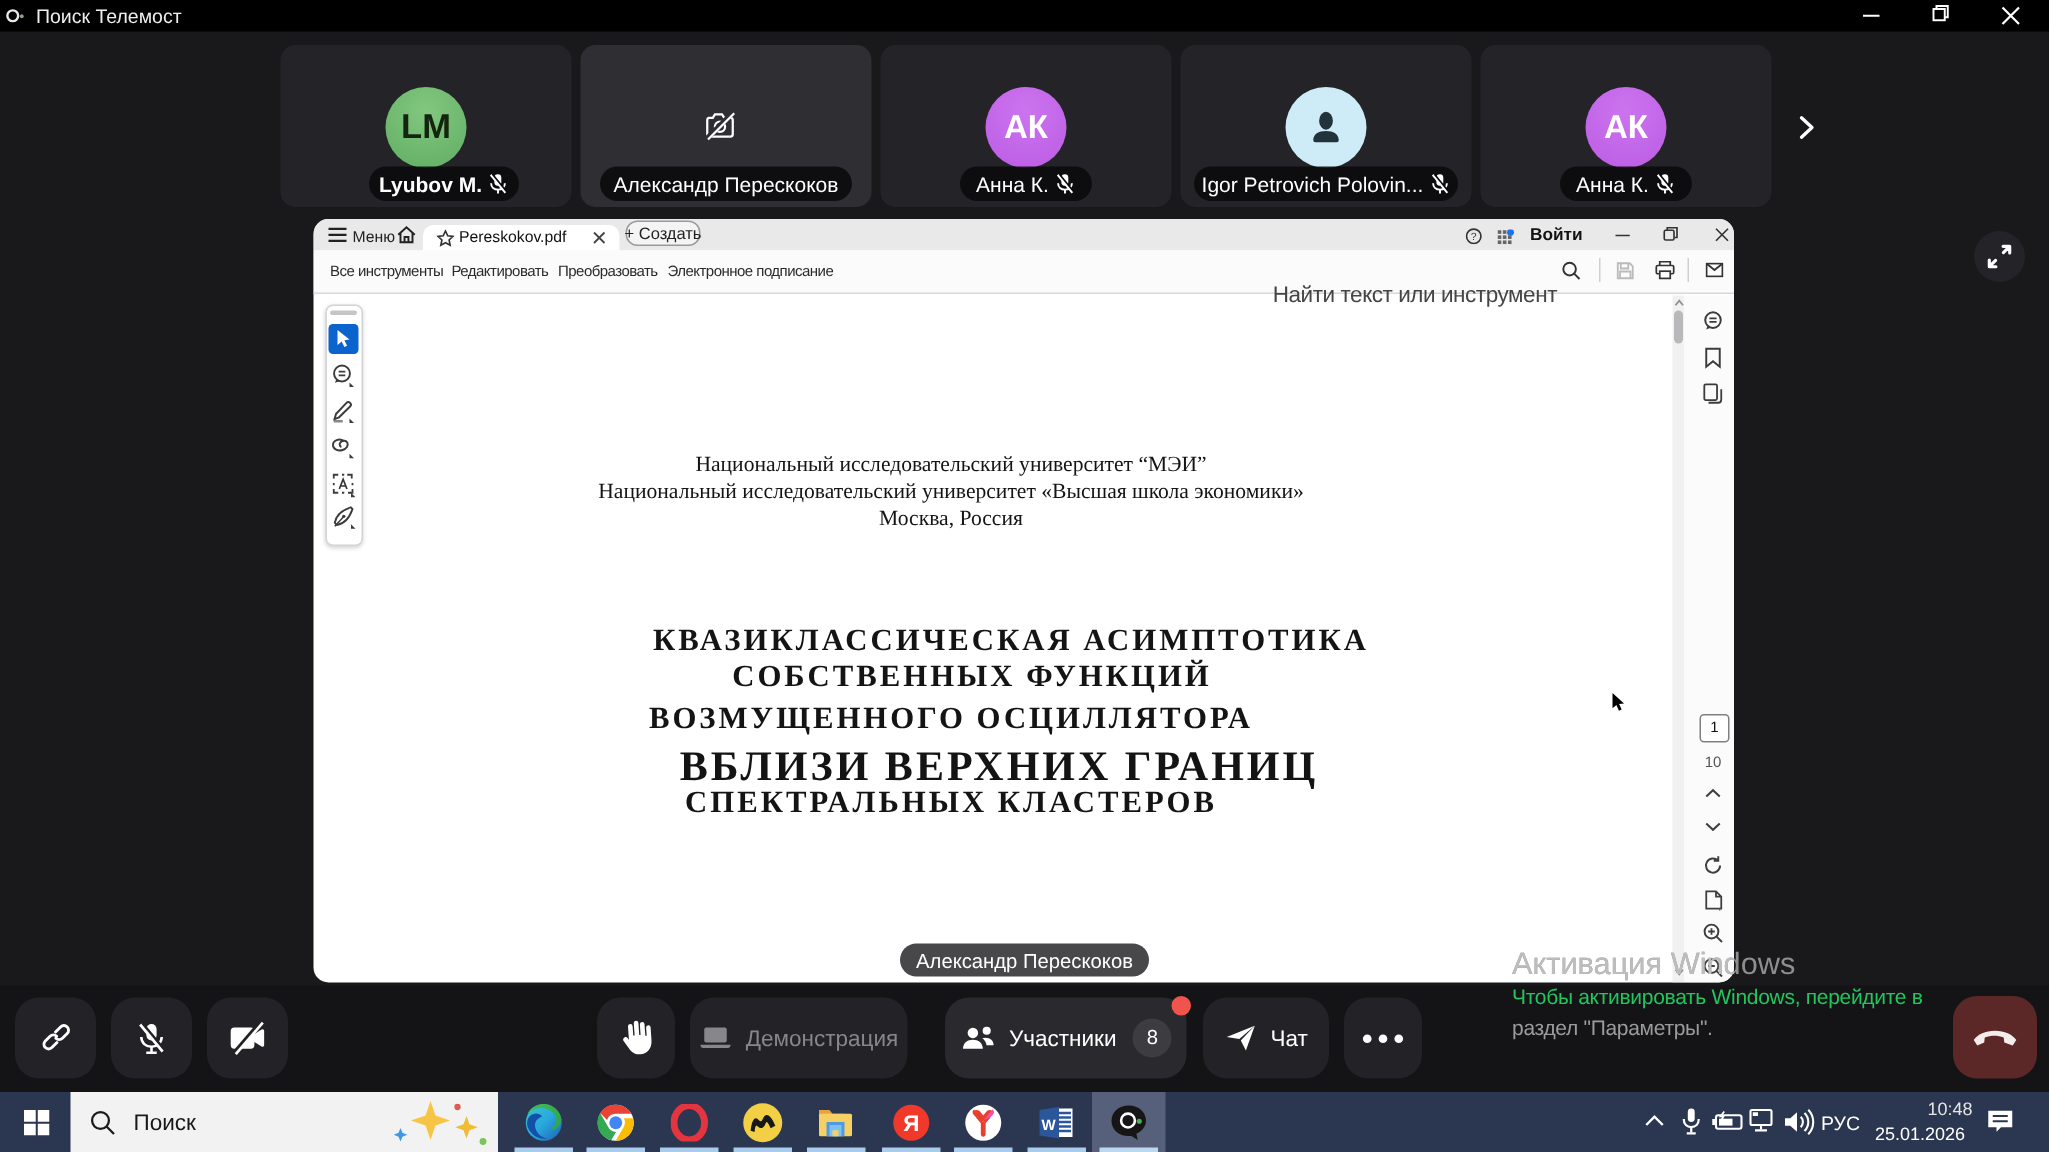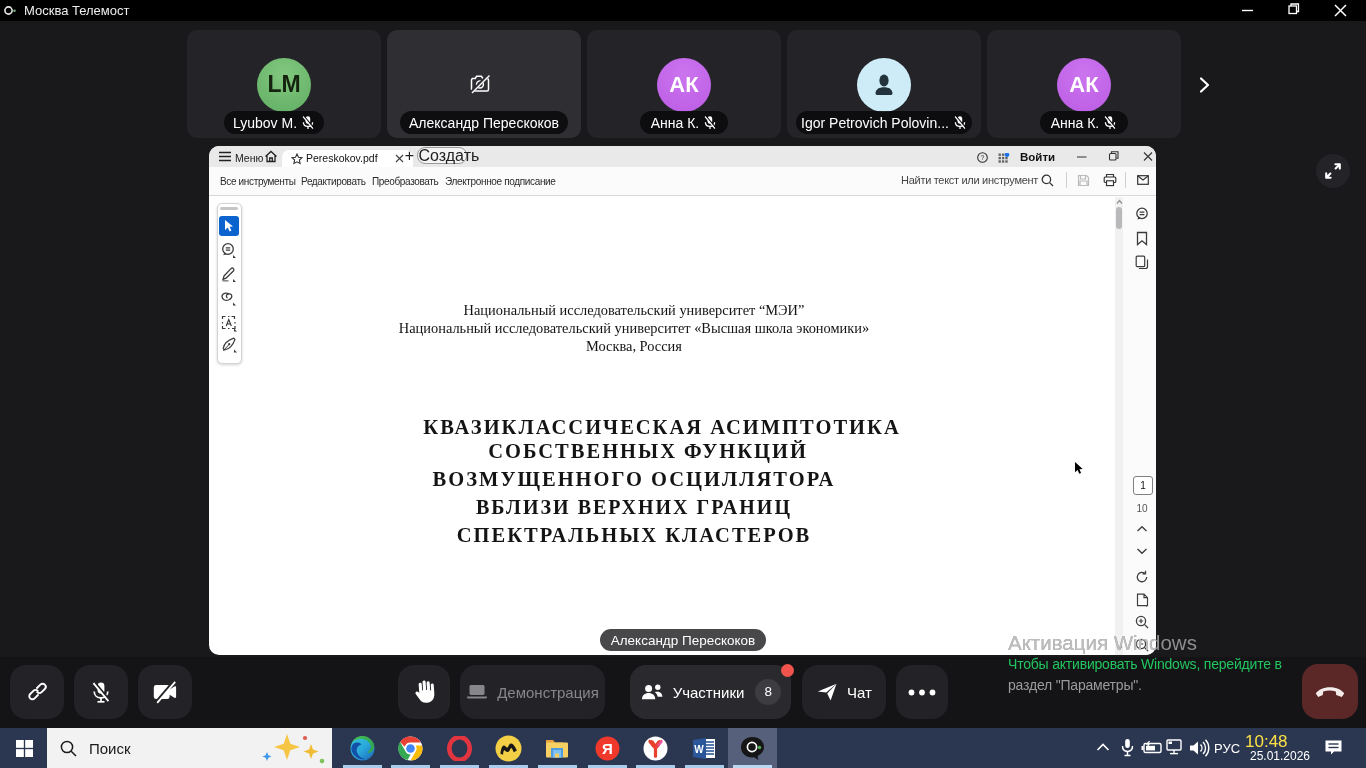--- a/index.html
+++ b/index.html
@@ -15,31 +15,31 @@
 <body>
 <div id="stage">
 
 <div class="abs" style="left:0;top:657px;width:1366px;height:71px;background:#141417;"></div>
 
 <div class="abs" style="left:0;top:0;width:1366px;height:21px;background:#000;"></div>
 <svg class="abs" style="left:3px;top:5px" width="16" height="12" viewBox="0 0 16 12">
       <circle cx="5.5" cy="5.5" r="3.6" fill="none" stroke="#e8e8e8" stroke-width="1.6"></circle>
       <circle cx="11.5" cy="5.8" r="1.3" fill="#7da87d"></circle>
     </svg>
-<div class="abs" style="left:24px;top:3px;color:#eee;font-size:13px;">Москва Телемост</div>
+<div class="abs" style="left:24px;top:3px;color:#eee;font-size:13px;">Поиск Телемост</div>
 <svg class="abs" style="left:1240px;top:2px" width="120" height="17" viewBox="0 0 120 17">
 <line x1="2" y1="8.5" x2="13" y2="8.5" stroke="#fff" stroke-width="1.4"></line>
 <rect x="49" y="4" width="7.5" height="7.5" fill="none" stroke="#fff" stroke-width="1.3"></rect>
       <path d="M51 4 v-2 h7.5 v7.5 h-2" fill="none" stroke="#fff" stroke-width="1.3"></path>
 <path d="M95 3 l11 11 M106 3 l-11 11" stroke="#fff" stroke-width="1.5"></path>
 </svg>
 
 <div class="tile" style="left:187px;">
   <div class="avatar" style="background:radial-gradient(circle at 50% 30%,#83c77f,#5fae63);color:#15240f;font-size:23px;">LM</div>
-  <div class="pill" style="left:37px;width:100px;">Lyubov M.<svg width="14" height="15" viewBox="0 0 14 15">
+  <div class="pill" style="left:59px;width:100px;font-weight:bold;">Lyubov M.<svg width="14" height="15" viewBox="0 0 14 15">
           <g stroke="#fff" stroke-width="1.3" fill="none">
             <rect x="4.6" y="1.2" width="4.6" height="7.6" rx="2.3" fill="#fff" stroke="none"></rect>
             <path d="M2.4 7.2c0 2.6 2 4.2 4.6 4.2s4.6-1.6 4.6-4.2"></path>
             <line x1="7" y1="11.6" x2="7" y2="14"></line>
             <line x1="2.2" y1="1.5" x2="12" y2="13.5" stroke="#fff" stroke-width="1.5"></line>
             <line x1="3.2" y1="1" x2="13" y2="13" stroke="#0a0a0c" stroke-width="1.1"></line>
           </g>
         </svg></div>
 </div>
 <div class="tile" style="left:387px;background:#2f2f33;">
@@ -113,21 +113,21 @@
         <path d="M1.5 6.5 L7 1.5 L12.5 6.5 M3 5.5 v6 h8 v-6 M5.7 11.5 v-3.5 h2.6 v3.5" fill="none" stroke="#222" stroke-width="1.3"></path>
       </svg>
   <div class="abs" style="left:73px;top:4px;width:131px;height:17px;background:#fff;border-radius:7px 7px 0 0;"></div>
   <svg class="abs" style="left:82px;top:7px" width="12" height="12" viewBox="0 0 12 12">
         <path d="M6 1 l1.5 3.2 3.5.4 -2.6 2.4.7 3.5L6 8.8 2.9 10.5l.7-3.5L1 4.6l3.5-.4z" fill="none" stroke="#333" stroke-width="1.1"></path>
       </svg>
   <div class="abs" style="left:97px;top:6px;font-size:10.5px;color:#111;">Pereskokov.pdf</div>
   <svg class="abs" style="left:186px;top:8px" width="9" height="9" viewBox="0 0 9 9">
         <path d="M1 1 l7 7 M8 1 l-7 7" stroke="#444" stroke-width="1.2"></path>
       </svg>
-  <div class="abs" style="left:208px;top:1px;width:48px;height:15px;background:#f4f4f5;border:1px solid #9a9a9a;border-radius:8px;font-size:16px;color:#222;display:flex;align-items:center;justify-content:center;">+&nbsp;Создать</div>
+  <div class="abs" style="left:208px;top:1px;width:48px;height:15px;background:#f4f4f5;border:1px solid #9a9a9a;border-radius:8px;font-size:11px;color:#222;display:flex;align-items:center;justify-content:center;">+&nbsp;Создать</div>
   <svg class="abs" style="left:768px;top:6px" width="11" height="11" viewBox="0 0 11 11">
         <circle cx="5.5" cy="5.5" r="4.8" fill="none" stroke="#333" stroke-width="1.1"></circle>
         <text x="5.5" y="8" font-size="7" text-anchor="middle" fill="#333" font-family="Liberation Sans">?</text>
       </svg>
   <svg class="abs" style="left:789px;top:6.5px" width="12" height="11" viewBox="0 0 12 11">
         <g fill="#666">
           <rect x="0.5" y="0.5" width="2.4" height="2.4"></rect>
           <rect x="3.9" y="0.5" width="2.4" height="2.4"></rect>
           <rect x="0.5" y="3.9" width="2.4" height="2.4"></rect>
           <rect x="3.9" y="3.9" width="2.4" height="2.4"></rect>
@@ -144,21 +144,21 @@
         <rect x="38.5" y="4.5" width="6.5" height="6.5" rx="1" fill="none" stroke="#333" stroke-width="1.1"></rect>
         <path d="M40.5 4.5 v-1.7 h6.5 v6.5 h-1.7" fill="none" stroke="#333" stroke-width="1.1"></path>
         <path d="M73 3.5 l8 8 M81 3.5 l-8 8" stroke="#333" stroke-width="1.1"></path>
       </svg>
 
   <div class="abs" style="left:0;top:21px;width:947px;height:29px;background:#fbfbfc;border-bottom:1px solid #d8d8da;box-sizing:border-box;"></div>
   <div class="abs" style="left:11px;top:29.5px;font-size:10px;letter-spacing:-0.35px;color:#2b2b2b;">Все инструменты</div>
   <div class="abs" style="left:92px;top:29.5px;font-size:10px;letter-spacing:-0.35px;color:#2b2b2b;">Редактировать</div>
   <div class="abs" style="left:163px;top:29.5px;font-size:10px;letter-spacing:-0.35px;color:#2b2b2b;">Преобразовать</div>
   <div class="abs" style="left:236px;top:29.5px;font-size:10px;letter-spacing:-0.35px;color:#2b2b2b;">Электронное подписание</div>
-  <div class="abs" style="right:118px;top:28px;font-size:11px;letter-spacing:-0.3px;color:#454545;">Найти текст или инструмент</div>
+  <div class="abs" style="right:118px;top:42px;font-size:15px;letter-spacing:-0.3px;color:#454545;">Найти текст или инструмент</div>
   <svg class="abs" style="left:832px;top:28px" width="13" height="13" viewBox="0 0 13 13">
         <circle cx="5.4" cy="5.4" r="4.2" fill="none" stroke="#333" stroke-width="1.3"></circle>
         <line x1="8.6" y1="8.6" x2="12" y2="12" stroke="#333" stroke-width="1.3"></line>
       </svg>
   <div class="abs" style="left:857px;top:26px;width:1px;height:16px;background:#cfcfcf;"></div>
   <svg class="abs" style="left:868px;top:28px" width="13" height="13" viewBox="0 0 13 13">
         <path d="M1.5 1.5 h8 l2 2 v8 h-10z M3.5 1.5 v3.5 h5 v-3.5 M3 11.5 v-4.5 h7 v4.5" fill="none" stroke="#bbb" stroke-width="1.2"></path>
       </svg>
   <svg class="abs" style="left:894px;top:27px" width="14" height="14" viewBox="0 0 14 14">
         <g fill="none" stroke="#333" stroke-width="1.15">
@@ -209,24 +209,24 @@
   <svg class="abs" style="left:12px;top:190px" width="17" height="17" viewBox="0 0 17 17">
         <path d="M2.2 12.5 C3 7.5 6 4.5 12.8 2.2 L14 3.4 C11.6 10.2 8.6 13.2 3.6 14z" fill="none" stroke="#3c3c3c" stroke-width="1.25"></path>
         <circle cx="8.2" cy="8.2" r="1.1" fill="#3c3c3c"></circle>
         <line x1="2.2" y1="14.8" x2="8.2" y2="8.4" stroke="#3c3c3c" stroke-width="1"></line>
         <path d="M13 13.5 l3 3 h-3z" fill="#3c3c3c"></path>
       </svg>
 
   <div class="serifdoc" style="left:0;top:156px;width:850px;font-size:14.4px;">Национальный исследовательский университет “МЭИ”</div>
   <div class="serifdoc" style="left:0;top:174px;width:850px;font-size:14.4px;">Национальный исследовательский университет «Высшая школа экономики»</div>
   <div class="serifdoc" style="left:0;top:191.5px;width:850px;font-size:14.4px;">Москва, Россия</div>
-  <div class="serifdoc" style="left:0;top:270px;width:850px;font-size:20.5px;font-weight:bold;letter-spacing:2px;padding-left:28px;">КВАЗИКЛАССИЧЕСКАЯ АСИМПТОТИКА</div>
+  <div class="serifdoc" style="left:12px;top:270px;width:850px;font-size:20.5px;font-weight:bold;letter-spacing:2px;padding-left:28px;">КВАЗИКЛАССИЧЕСКАЯ АСИМПТОТИКА</div>
   <div class="serifdoc" style="left:0;top:294px;width:850px;font-size:20.5px;font-weight:bold;letter-spacing:2px;padding-left:14px;">СОБСТВЕННЫХ ФУНКЦИЙ</div>
   <div class="serifdoc" style="left:0;top:322px;width:850px;font-size:20.5px;font-weight:bold;letter-spacing:2px;">ВОЗМУЩЕННОГО ОСЦИЛЛЯТОРА</div>
-  <div class="serifdoc" style="left:0;top:350px;width:850px;font-size:20px;font-weight:bold;letter-spacing:2px;">ВБЛИЗИ ВЕРХНИХ ГРАНИЦ</div>
+  <div class="serifdoc" style="left:0;top:350px;width:850px;font-size:28px;font-weight:bold;letter-spacing:2px;padding-left:32px;">ВБЛИЗИ ВЕРХНИХ ГРАНИЦ</div>
   <div class="serifdoc" style="left:0;top:378px;width:850px;font-size:20.5px;font-weight:bold;letter-spacing:2px;">СПЕКТРАЛЬНЫХ КЛАСТЕРОВ</div>
 
   <div class="abs" style="left:906px;top:51px;width:8px;height:458px;background:#f1f1f2;"></div>
   <svg class="abs" style="left:907px;top:53px" width="7" height="6" viewBox="0 0 7 6">
         <path d="M1 4.5 L3.5 1.5 L6 4.5" fill="none" stroke="#909090" stroke-width="1.2"></path>
       </svg>
   <div class="abs" style="left:907px;top:61px;width:6px;height:22px;background:#b9b9bc;border-radius:3px;"></div>
   <svg class="abs" style="left:907px;top:499px" width="7" height="6" viewBox="0 0 7 6">
         <path d="M1 1.5 L3.5 4.5 L6 1.5" fill="none" stroke="#909090" stroke-width="1.2"></path>
       </svg>
@@ -480,19 +480,19 @@
       <rect x="1" y="1" width="14" height="10" rx="1" fill="none" stroke="#fff" stroke-width="1.4"></rect>
       <line x1="8" y1="11" x2="8" y2="14" stroke="#fff" stroke-width="1.4"></line>
       <line x1="4" y1="14.6" x2="12" y2="14.6" stroke="#fff" stroke-width="1.4"></line>
       <rect x="2.5" y="2.5" width="3.5" height="2.5" fill="#fff"></rect>
     </svg>
 <svg class="abs" style="left:1189px;top:739px" width="22" height="18" viewBox="0 0 22 18">
       <path d="M1 6.5 h3.5 L9 2.5 v13 L4.5 11.5 H1z" fill="#fff"></path>
       <path d="M11.5 5.5 a5 5 0 0 1 0 7 M14 3 a8.4 8.4 0 0 1 0 12 M16.5 .8 a11.8 11.8 0 0 1 0 16.4" fill="none" stroke="#fff" stroke-width="1.4"></path>
     </svg>
 <div class="abs" style="left:1214px;top:741px;font-size:13px;color:#fff;">РУС</div>
-<div class="abs" style="left:1245px;top:732px;width:70px;text-align:left;font-size:17px;color:#fde047;">10:48</div>
+<div class="abs" style="left:1245px;top:732px;width:70px;text-align:right;font-size:12px;color:#e5e5e5;">10:48</div>
 <div class="abs" style="left:1245px;top:749px;width:70px;text-align:center;font-size:12px;color:#fff;">25.01.2026</div>
 <svg class="abs" style="left:1324px;top:739px" width="19" height="18" viewBox="0 0 19 18">
       <path d="M1.5 1.5 h16 v11 h-7.5 l-3 3 v-3 h-5.5z" fill="#fff"></path>
       <line x1="4.5" y1="5" x2="14.5" y2="5" stroke="#2b3750" stroke-width="1.4"></line>
       <line x1="4.5" y1="8.5" x2="14.5" y2="8.5" stroke="#2b3750" stroke-width="1.4"></line>
     </svg>
 </div>
 </body></html>

